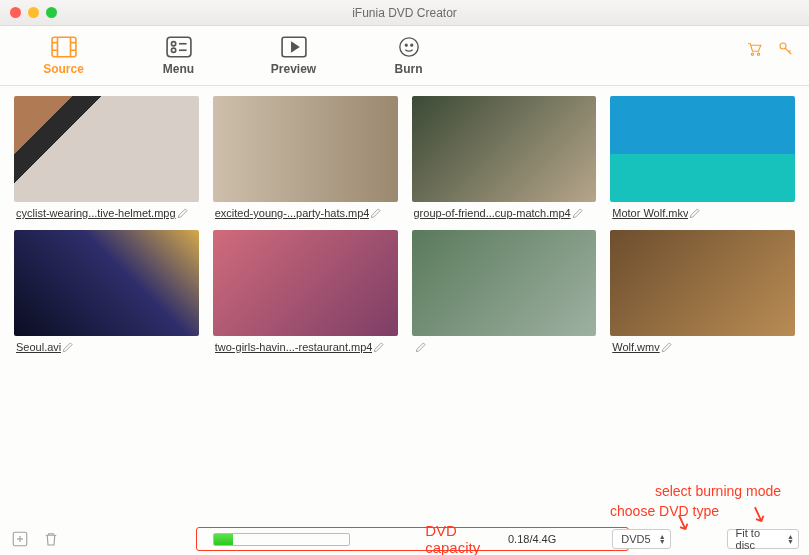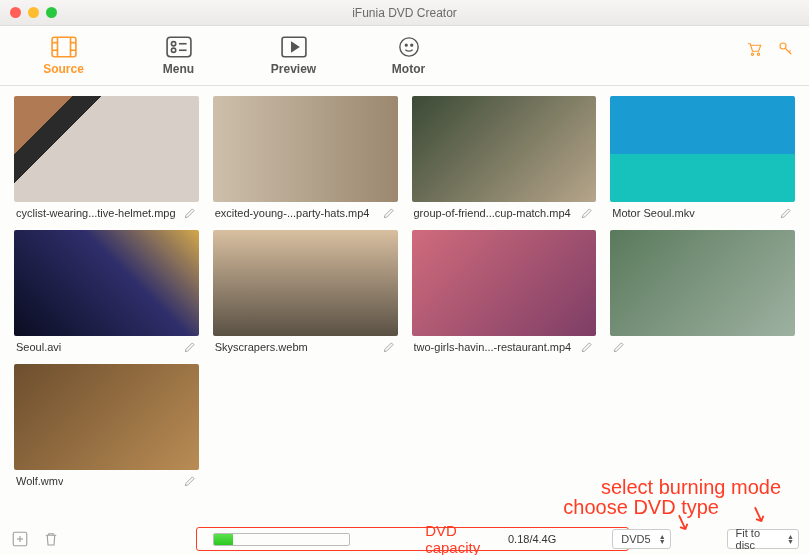--- a/index.html
+++ b/index.html
@@ -80,39 +80,39 @@
   .card { }
   .thumb {
     width: 100%;
     height: 106px;
     border-radius: 2px;
     background: #888;
   }
   .label-row {
     display: flex;
     align-items: center;
-    justify-content: space-between;
     padding: 4px 2px 2px 2px;
     font-size: 11px;
     color: #333;
+    text-decoration: underline;
   }
   .label-row .name {
     white-space: nowrap;
     overflow: hidden;
     text-overflow: ellipsis;
     max-width: 160px;
   }
   .pencil {
     width: 14px; height: 14px;
     opacity: .55;
     cursor: pointer;
   }
   .annot {
     color: #ff3b24;
-    font-size: 20px;
+    font-size: 14px;
     position: absolute;
   }
   .annot.cap-box {
     left: 196px; right: 180px;
     bottom: 4px;
     height: 24px;
     border: 1.5px solid #ff3b24;
     border-radius: 3px;
     pointer-events: none;
   }
@@ -235,21 +235,21 @@
         </svg>
       <span>Preview</span>
     </div>
     <div class="tab">
       <svg viewBox="0 0 24 24" fill="none" stroke="#555" stroke-width="1.5">
           <circle cx="12" cy="12" r="10"></circle>
           <circle cx="9" cy="10" r="1" fill="#555"></circle>
           <circle cx="15" cy="10" r="1" fill="#555"></circle>
           <path d="M8 15 q4 3 8 0"></path>
         </svg>
-      <span>Motor</span>
+      <span>Burn</span>
     </div>
   </div>
   <div class="toolbar-right">
     <span><svg viewBox="0 0 24 24">
           <path d="M4 5h3l3 10h8l3-8H8"></path>
           <circle cx="10" cy="19" r="1.5"></circle>
           <circle cx="18" cy="19" r="1.5"></circle>
         </svg></span>
     <span><svg viewBox="0 0 24 24">
           <circle cx="8" cy="8" r="4"></circle>
@@ -282,39 +282,30 @@
   <div class="label-row">
     <span class="name">group-of-friend...cup-match.mp4</span>
     <svg class="pencil" viewBox="0 0 24 24" fill="none" stroke="#555" stroke-width="1.6">
           <path d="M4 20l4-1 11-11-3-3L5 16z"></path>
         </svg>
   </div>
     </div>
     <div class="card">
       <div class="thumb t3"></div>
   <div class="label-row">
-    <span class="name">Motor Seoul.mkv</span>
+    <span class="name">Motor Wolf.mkv</span>
     <svg class="pencil" viewBox="0 0 24 24" fill="none" stroke="#555" stroke-width="1.6">
           <path d="M4 20l4-1 11-11-3-3L5 16z"></path>
         </svg>
   </div>
     </div>
     <div class="card">
       <div class="thumb t4"></div>
   <div class="label-row">
     <span class="name">Seoul.avi</span>
-    <svg class="pencil" viewBox="0 0 24 24" fill="none" stroke="#555" stroke-width="1.6">
-          <path d="M4 20l4-1 11-11-3-3L5 16z"></path>
-        </svg>
-  </div>
-    </div>
-    <div class="card">
-      <div class="thumb t5"></div>
-  <div class="label-row">
-    <span class="name">Skyscrapers.webm</span>
     <svg class="pencil" viewBox="0 0 24 24" fill="none" stroke="#555" stroke-width="1.6">
           <path d="M4 20l4-1 11-11-3-3L5 16z"></path>
         </svg>
   </div>
     </div>
     <div class="card">
       <div class="thumb t7"></div>
   <div class="label-row">
     <span class="name">two-girls-havin...-restaurant.mp4</span>
     <svg class="pencil" viewBox="0 0 24 24" fill="none" stroke="#555" stroke-width="1.6">

